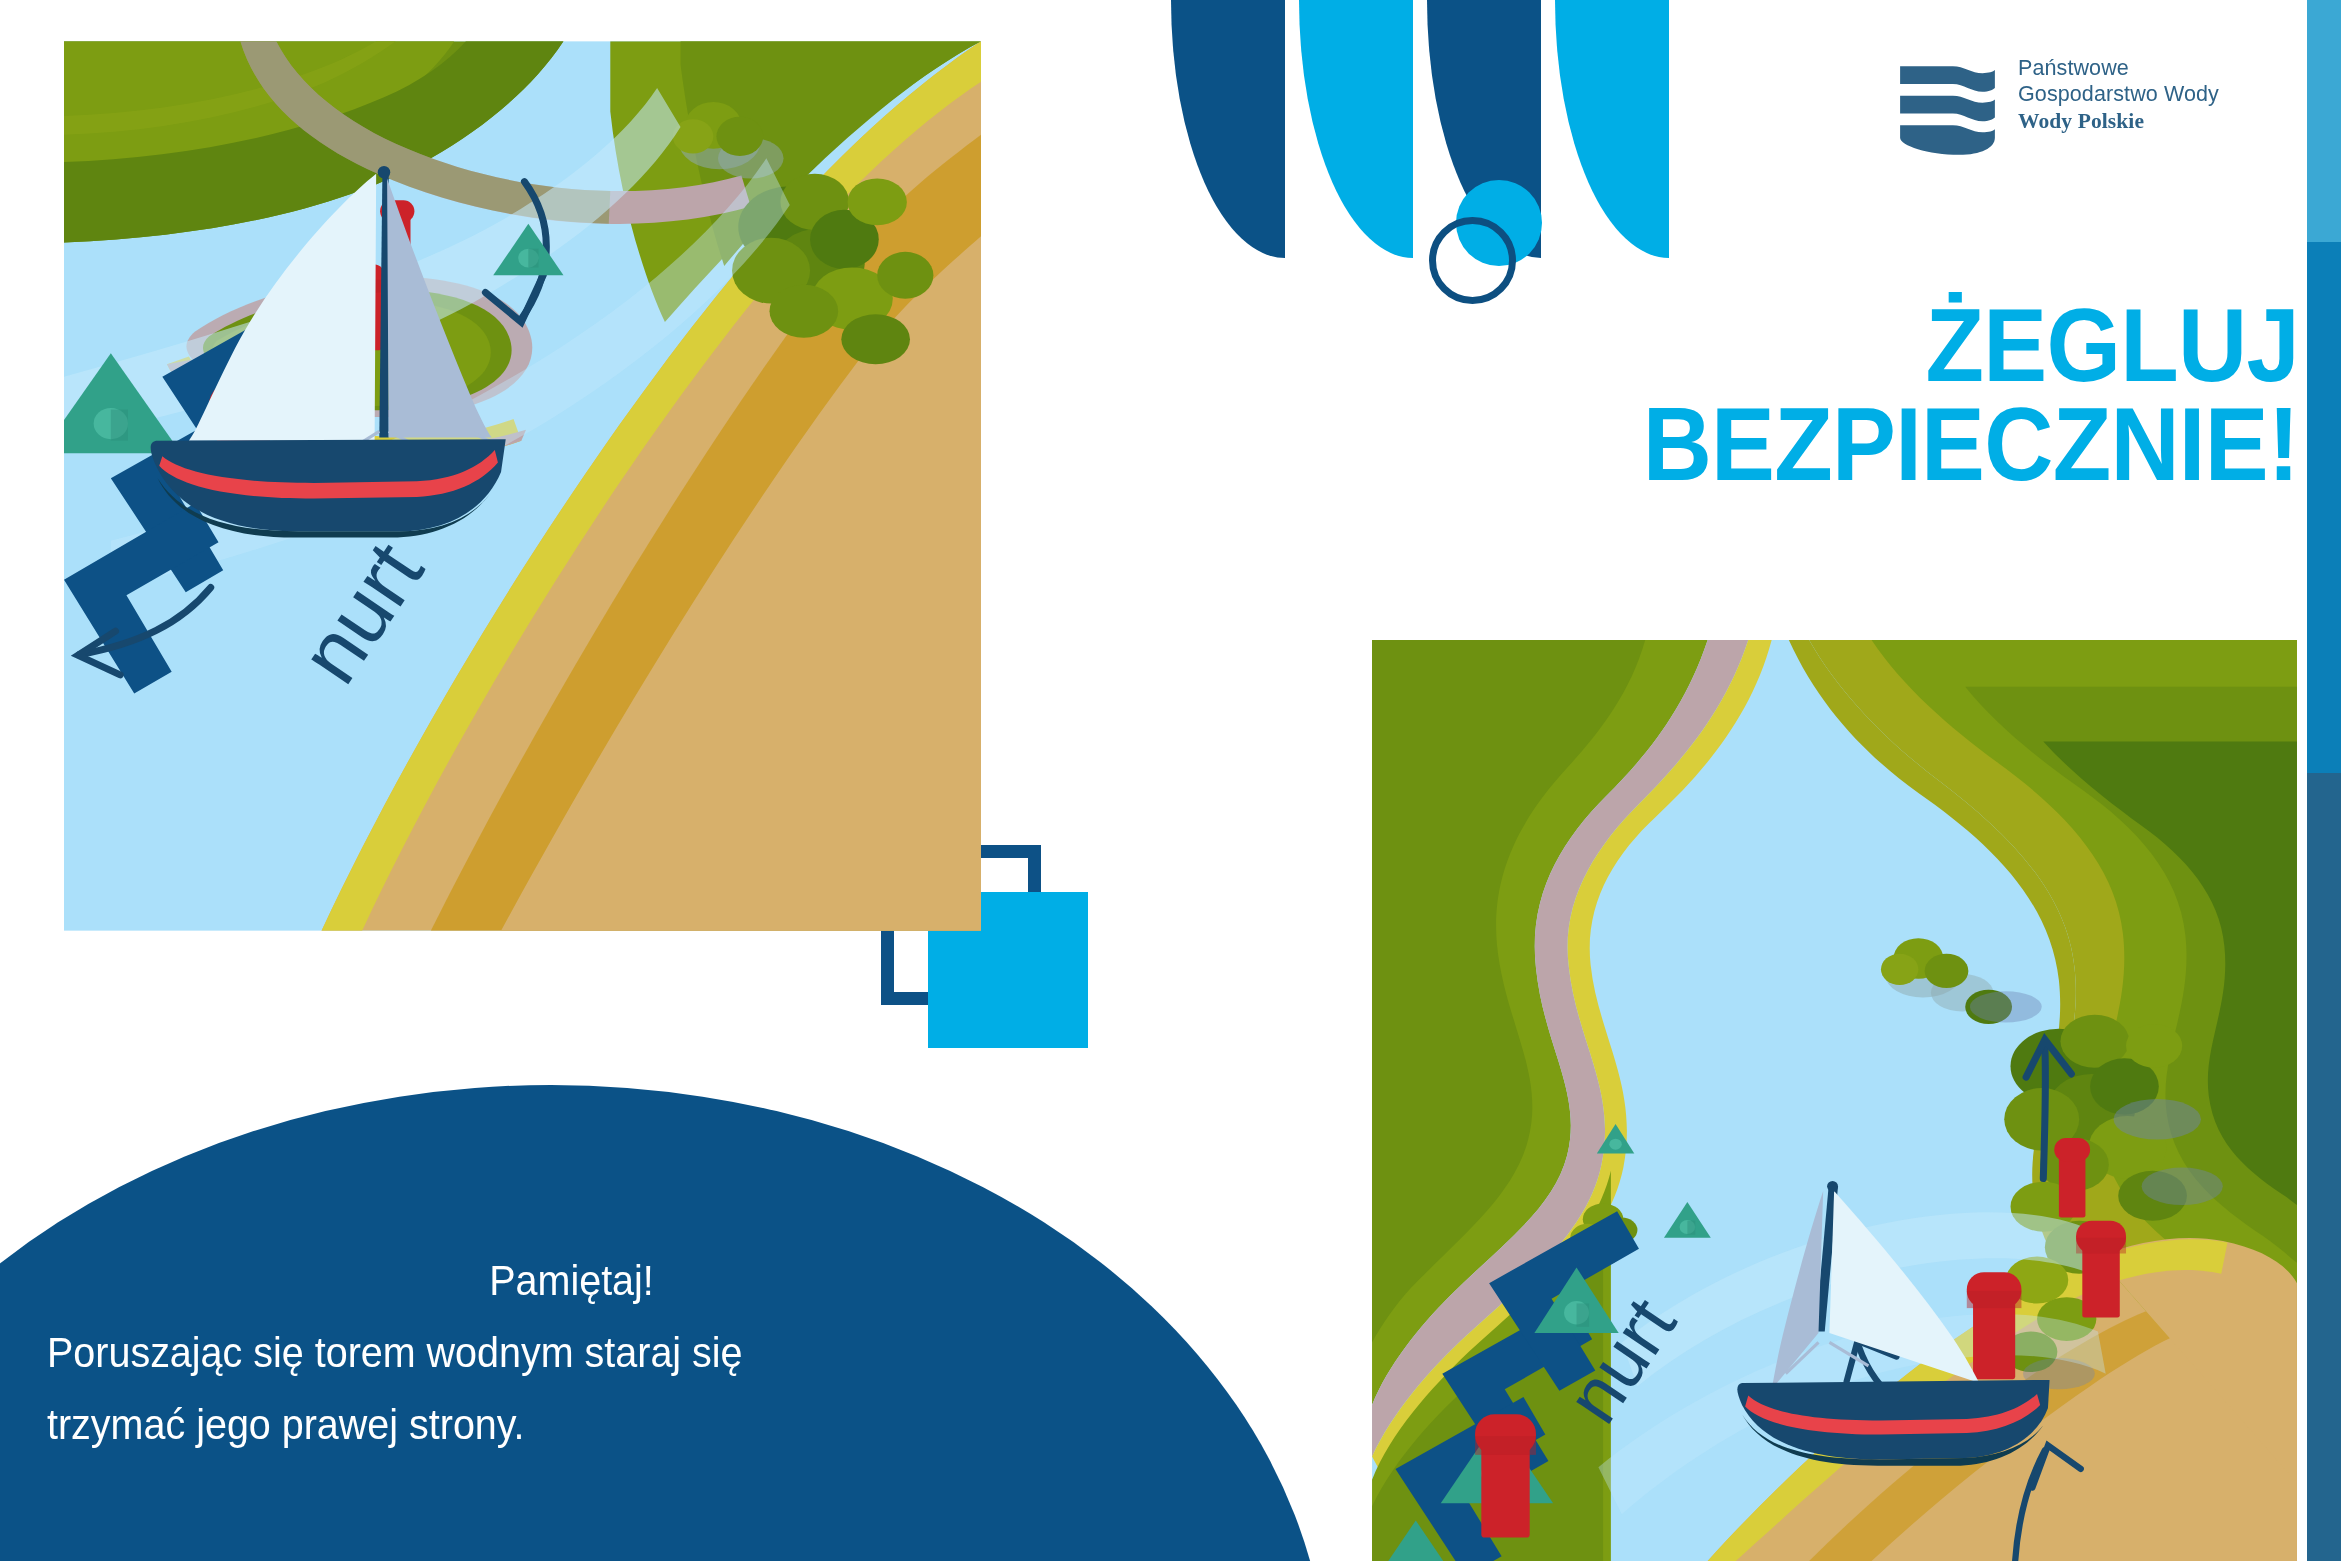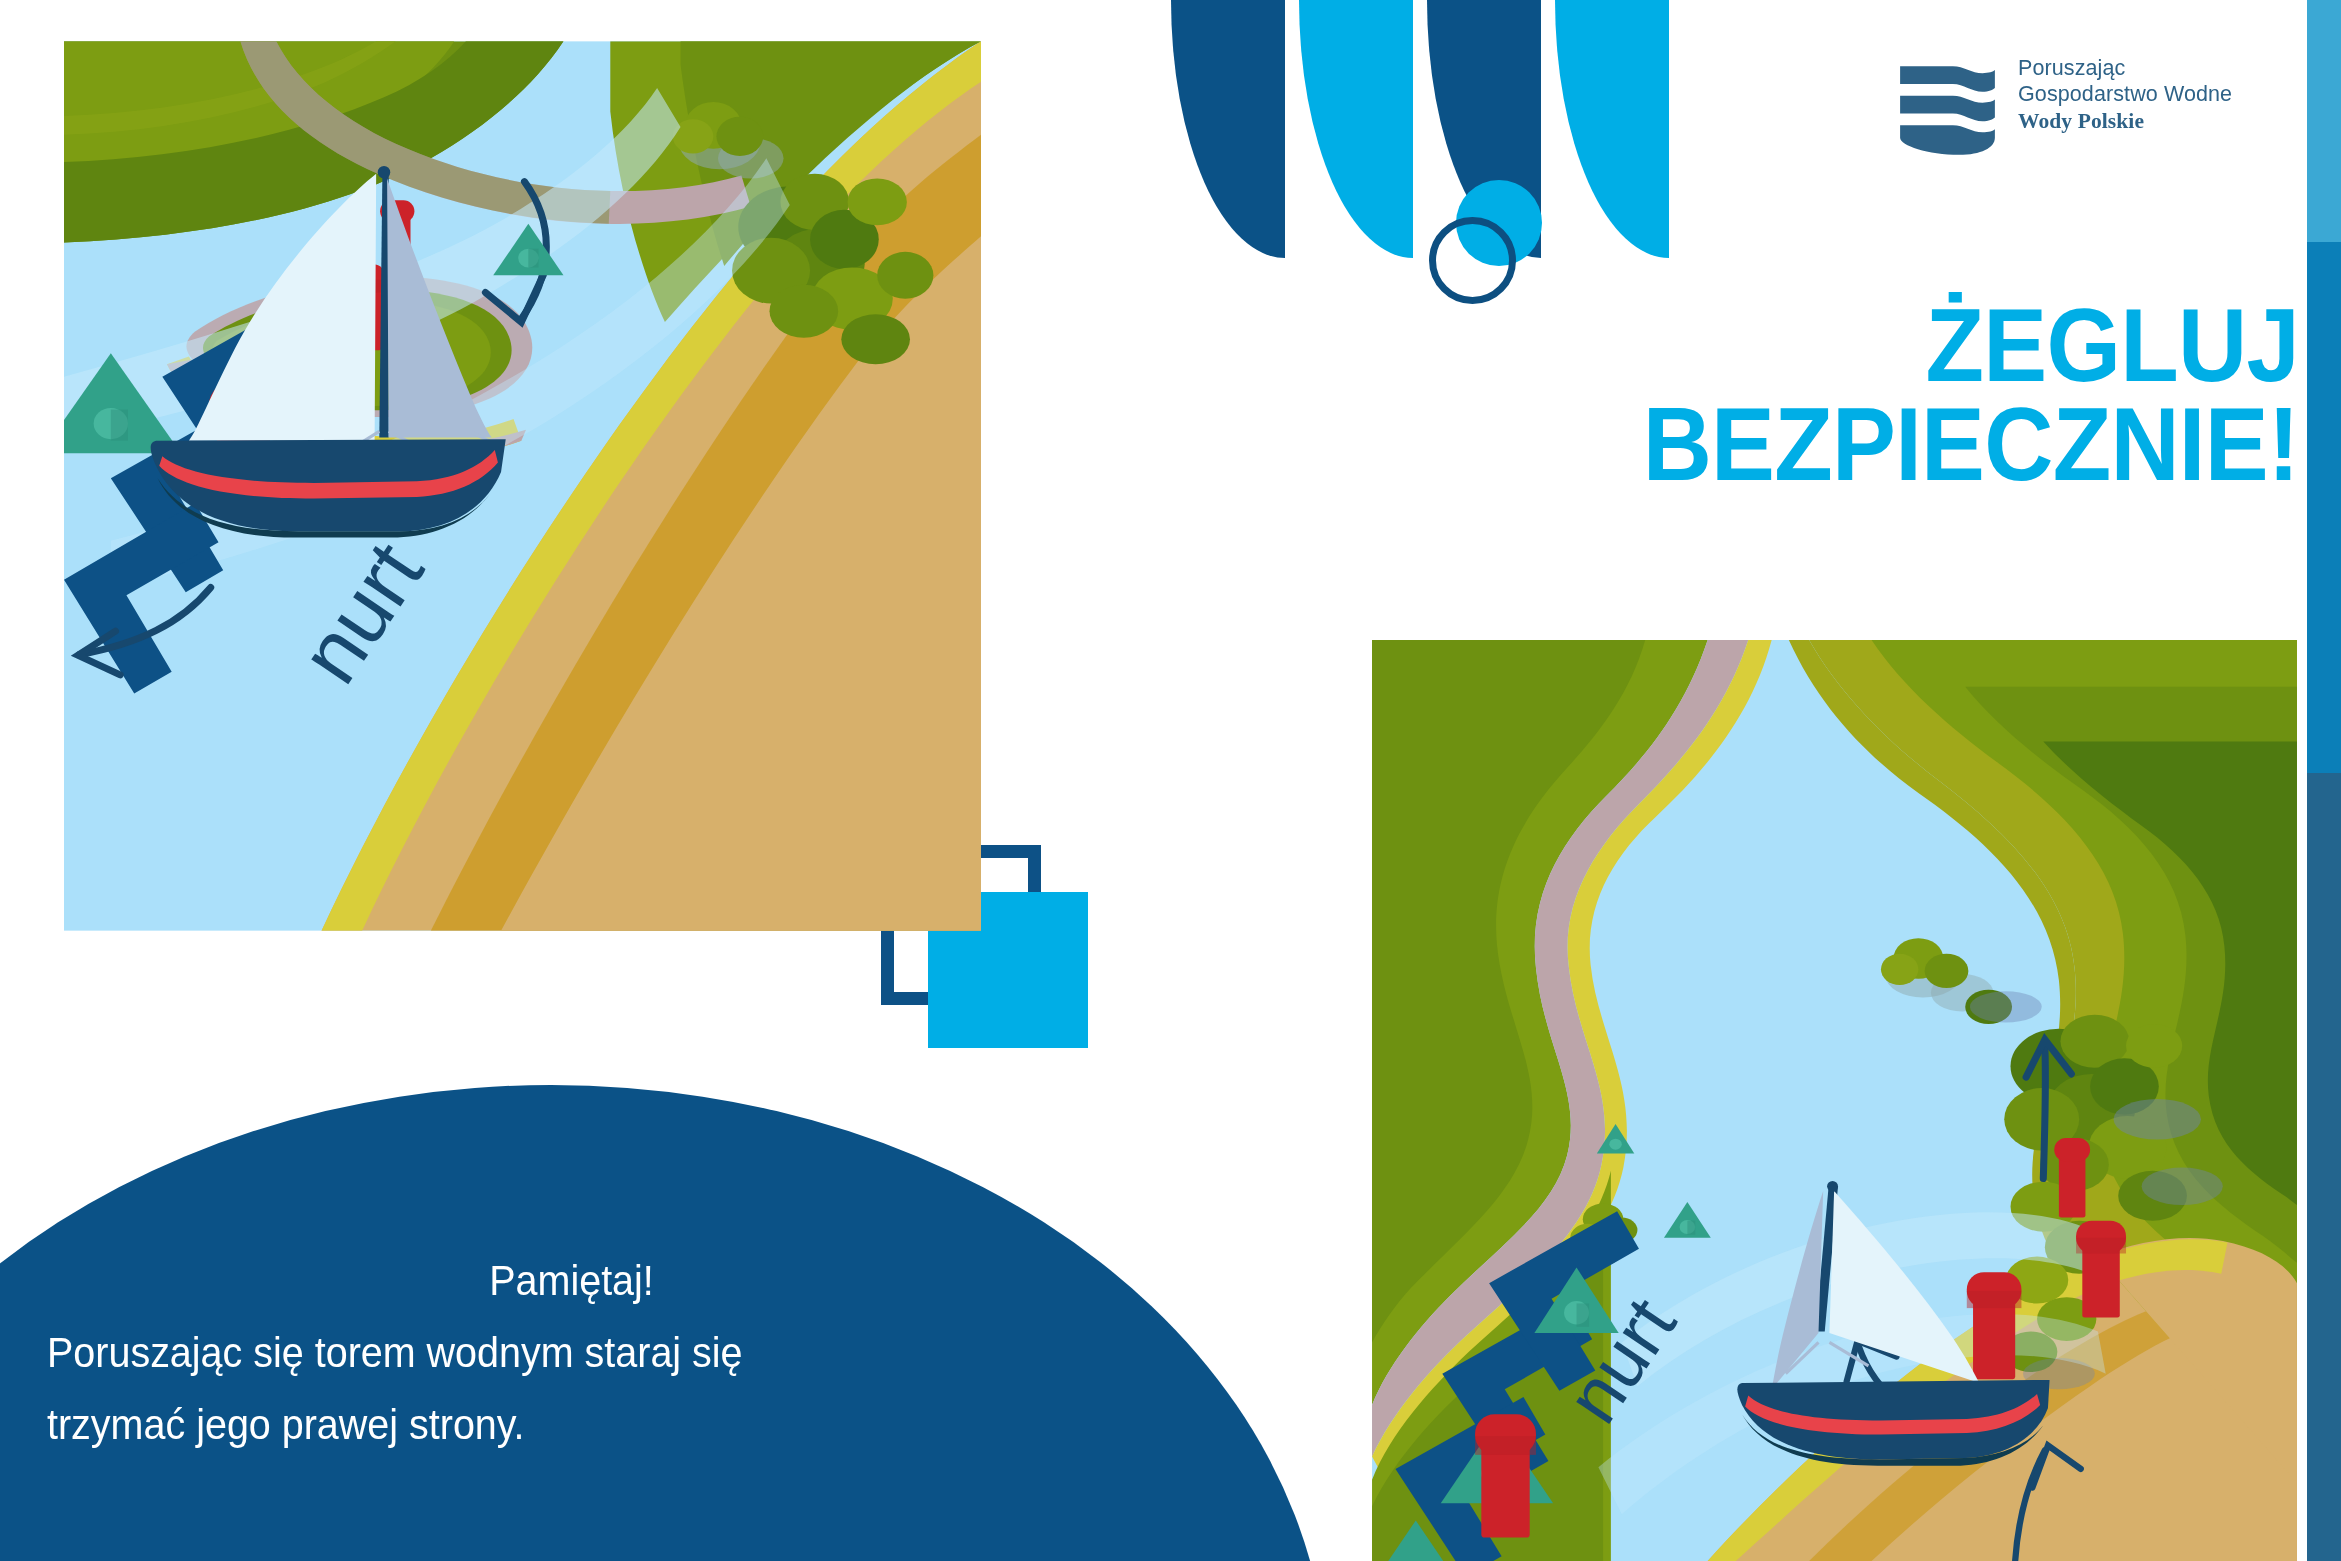--- a/index.html
+++ b/index.html
@@ -98,22 +98,22 @@
 
 <div id="logo">
   <div class="mark">
     <svg viewBox="0 0 130 125" xmlns="http://www.w3.org/2000/svg">
       <path d="M4 8 H72 C86 8 96 17 110 17 C118 17 124 15 126 13 V36 C124 38 118 41 110 41 C96 41 86 31 72 31 H4 Z" fill="#2E6287"></path>
       <path d="M4 46 H72 C86 46 96 55 110 55 C118 55 124 53 126 51 V74 C124 76 118 79 110 79 C96 79 86 69 72 69 H4 Z" fill="#2E6287"></path>
       <path d="M4 84 H72 C86 84 96 93 110 93 C118 93 124 91 126 89 V100 C126 113 108 122 80 122 C40 122 4 110 4 100 Z" fill="#2E6287"></path>
     </svg>
   </div>
   <div class="words">
-    <div style="color:#2E6287">Poruszając</div>
-    <div style="color:#2E6287">Gospodarstwo Wodne</div>
+    <div style="color:#2E6287">Państwowe</div>
+    <div style="color:#2E6287">Gospodarstwo Wody</div>
     <div class="b" style="color:#2E6287">Wody Polskie</div>
   </div>
 </div>
 
 <div id="headline" style="color:#00AEE6">
   <span class="hl">ŻEGLUJ</span>
   <span class="hl">BEZPIECZNIE!</span>
 </div>
 
 <div id="dome" style="background:#0B5287"></div>

